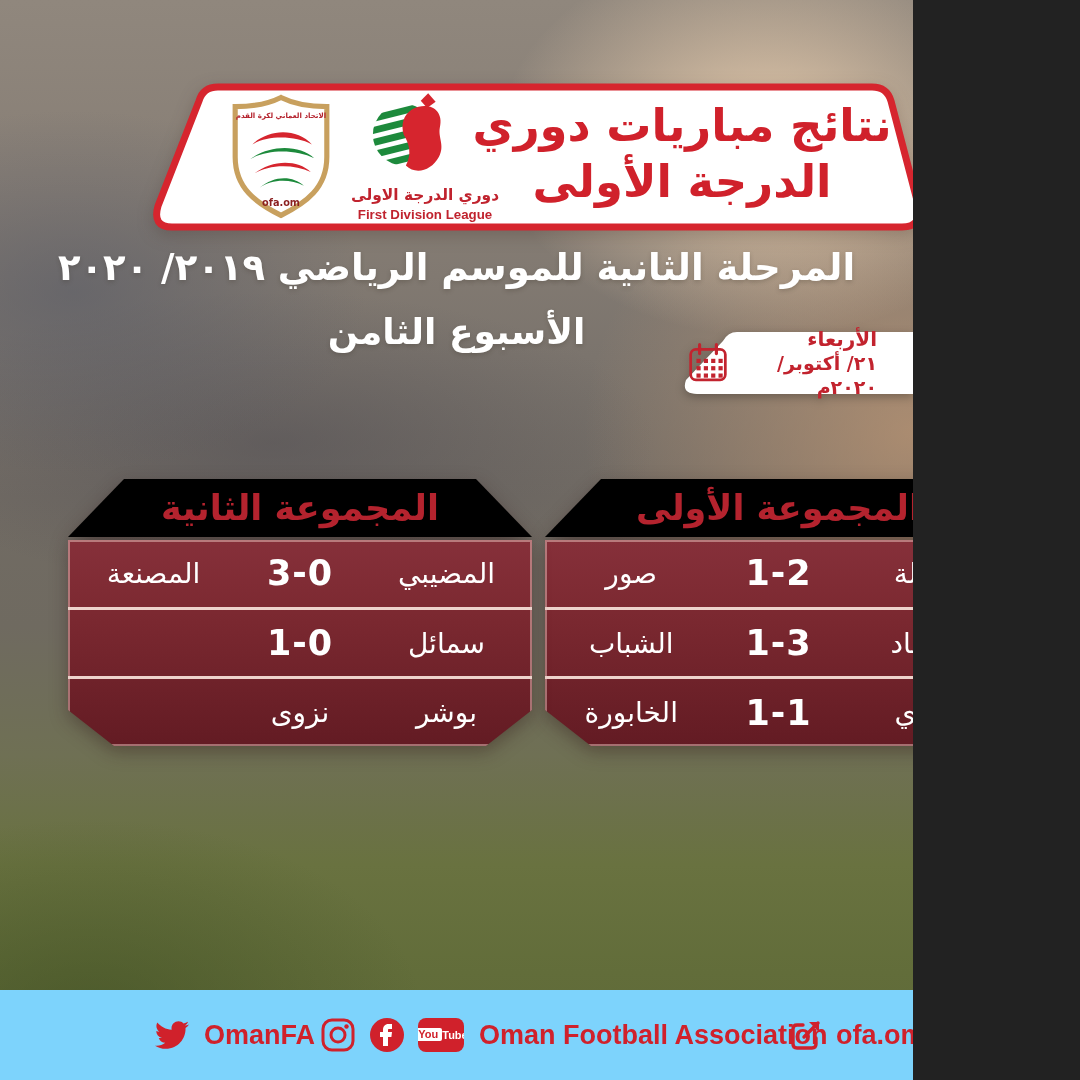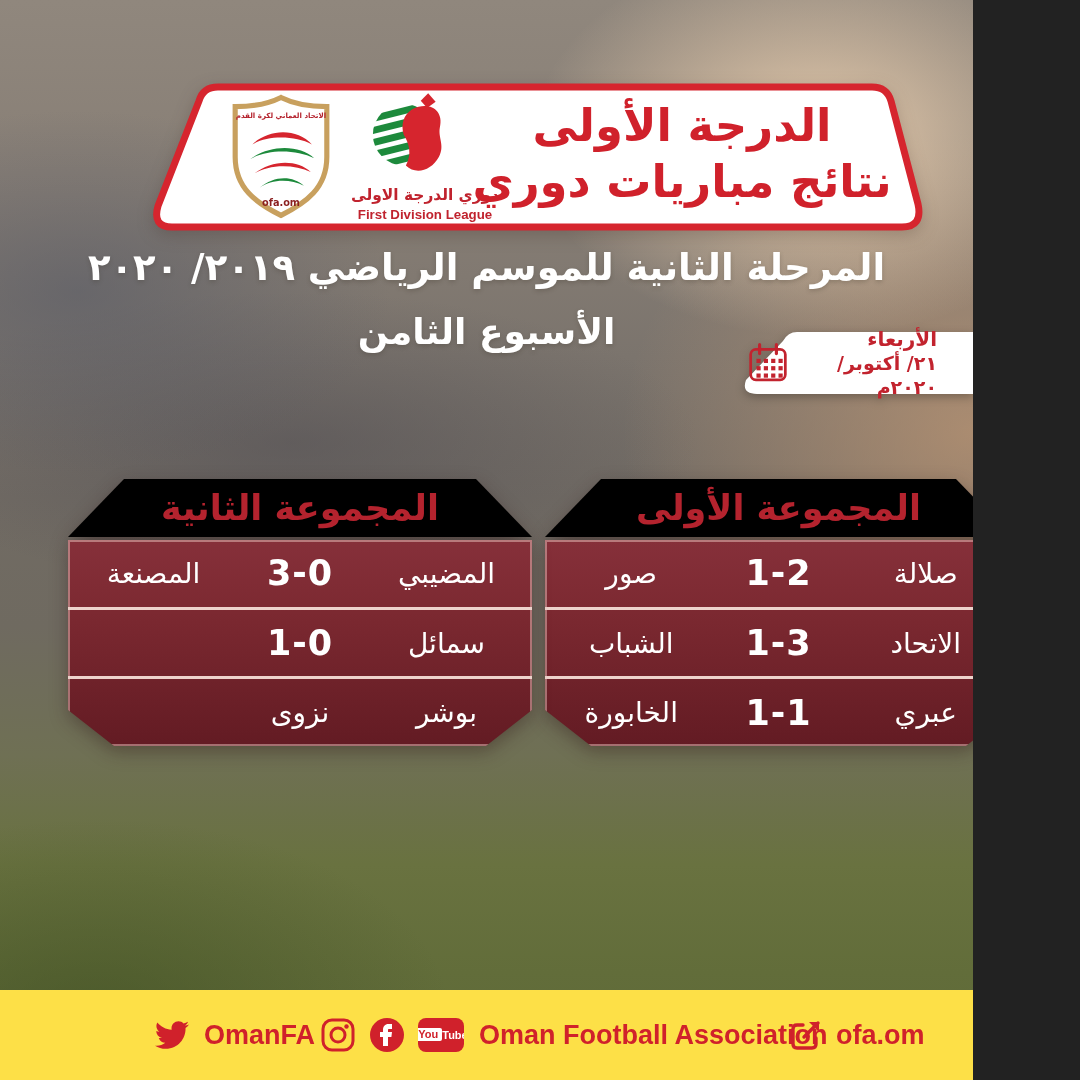--- a/index.html
+++ b/index.html
@@ -1,18 +1,19 @@
 <!DOCTYPE html>
 <html lang="ar"><head>
 <meta charset="utf-8">
 <style>
   html,body{margin:0;padding:0;background:#222;}
   #canvas{
-    position:relative;width:973px;height:1080px;overflow:hidden;
+    position:relative;width:893px;height:1080px;overflow:hidden;
     font-family:"DejaVu Sans",sans-serif;
+    padding-left:20px;
   }
   
   .bg{
     position:absolute;inset:0;
     background:
       radial-gradient(42% 26% at 84% 13%, rgba(236,208,176,.95), rgba(236,208,176,0) 70%),
       radial-gradient(50% 38% at 100% 40%, rgba(193,152,116,.70), rgba(193,152,116,0) 72%),
       radial-gradient(46% 24% at 8% 27%, rgba(84,88,101,.55), rgba(84,88,101,0) 70%),
       radial-gradient(60% 20% at 30% 41%, rgba(73,71,79,.45), rgba(73,71,79,0) 70%),
       radial-gradient(52% 26% at 10% 94%, rgba(60,76,32,.55), rgba(60,76,32,0) 70%),
@@ -53,21 +54,21 @@
     background:linear-gradient(180deg,#86303a 0%,#7c2931 35%,#6f222a 68%,#631b23 100%);
     clip-path:polygon(0 0,100% 0,100% calc(100% - 36px),calc(100% - 46px) 100%,46px 100%,0 calc(100% - 36px));
     box-shadow:inset 0 0 0 2px rgba(246,213,206,.45);
   }
   .row{flex:1;display:grid;grid-template-columns:1fr 122px 1fr;direction:rtl;align-items:center;color:#fff;}
   .row + .row{border-top:3px solid #eed3cc;}
   .team{font-size:28px;text-align:center;}
   .score{font-size:35px;font-weight:bold;text-align:center;direction:ltr;letter-spacing:1px;
          font-family:"DejaVu Sans",sans-serif;}
   
-  .footer{position:absolute;left:0;right:0;top:990px;height:90px;background:#fde047;}
+  .footer{position:absolute;left:0;right:0;top:990px;height:90px;background:#7dd3fc;}
   .fgroup{position:absolute;top:50%;transform:translateY(-50%);display:flex;align-items:center;}
   .f-left{left:152px;gap:12px;}
   .f-mid{left:320px;gap:13px;}
   .f-right{left:788px;gap:12px;}
   .f-label{color:#d0212b;font-weight:bold;font-family:"Liberation Sans","DejaVu Sans",sans-serif;}
   .f-left .f-label{font-size:27px;}
   .f-mid .f-label{font-size:27px;margin-right:2px;margin-left:2px;}
   .f-right .f-label{font-size:27px;}
   .yt{width:46px;height:34px;background:#d0212b;border-radius:8px;overflow:hidden;
       display:flex;flex-direction:row;align-items:center;justify-content:center;
@@ -114,22 +115,22 @@
           <rect x="14" y="61" width="72" height="6.5"></rect>
         </g>
       </g>
       <path d="M66 10 L73 3 L80 11 L72 17 Z" fill="#d6252e"></path>
       <path d="M58 18 C74 10 88 19 84 35 C82 45 89 52 83 63 C76 76 61 80 52 71 C58 60 55 50 50 42 C47 32 50 23 58 18 Z" fill="#d6252e"></path>
       <text x="70" y="103" font-size="14.5" text-anchor="middle" fill="#c0232e" font-weight="bold" direction="rtl">دوري الدرجة الاولى</text>
       <text x="70" y="121" font-size="12.5" text-anchor="middle" fill="#c0232e" font-weight="bold" font-family="Liberation Sans, DejaVu Sans, sans-serif">First Division League</text>
     </svg>
 
     <div class="banner-title">
+      <div>نتائج مباريات دوري</div>
       <div>الدرجة الأولى</div>
-      <div>نتائج مباريات دوري</div>
     </div>
   </div>
 
   <div class="stage">
     <div class="l1">المرحلة الثانية للموسم الرياضي ٢٠١٩/ ٢٠٢٠</div>
     <div class="l2">الأسبوع الثامن</div>
   </div>
 
   <div class="badge">
     <svg width="234" height="66" viewBox="0 0 234 66">

